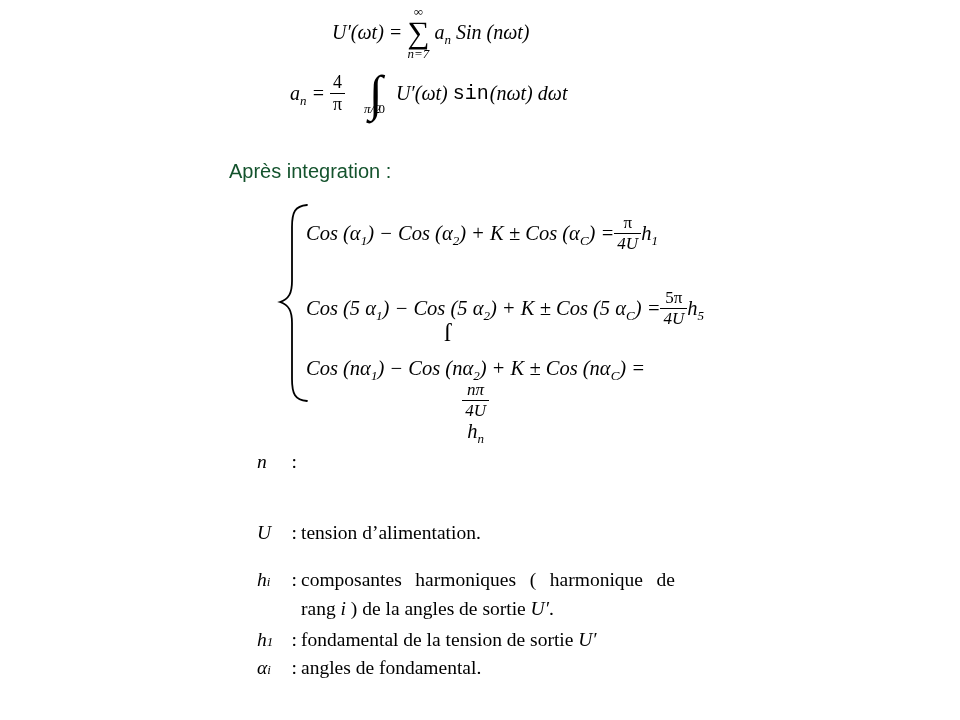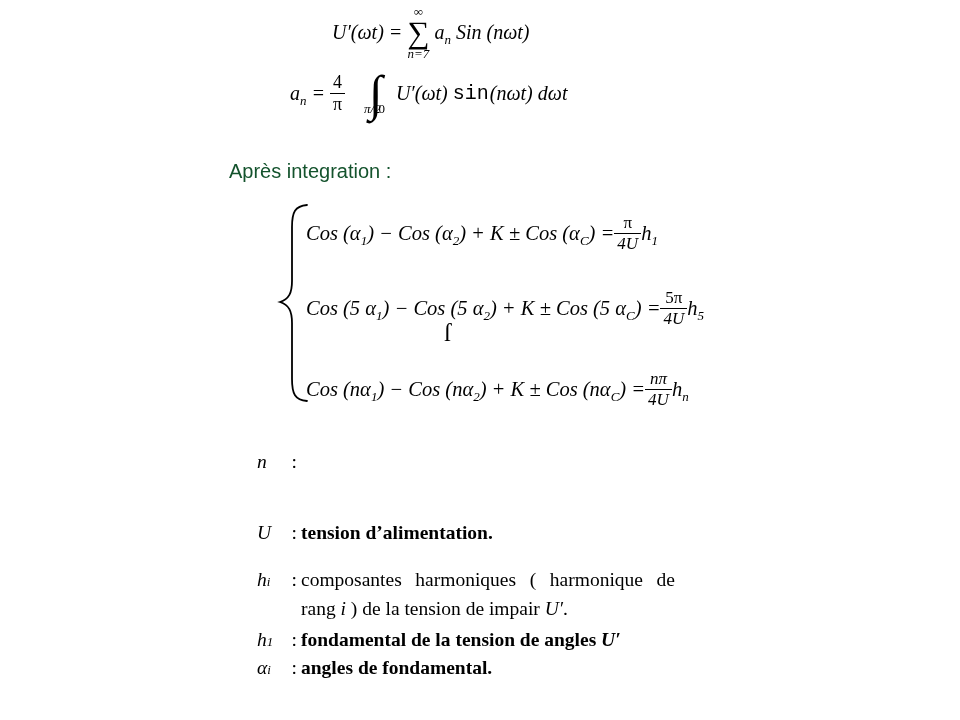--- a/index.html
+++ b/index.html
@@ -25,28 +25,28 @@
   .ilim.upper{transform:translateX(12px);}
   .ilim.lower{transform:translateX(-4px);font-style:normal;}
   
   .after-label{position:absolute;left:229px;top:160px;font-family:Liberation Sans, sans-serif;
                font-size:20px;color:#14532d;}
   
   .brace{position:absolute;left:276px;top:202px;}
   .eqrow{position:absolute;left:306px;display:flex;align-items:center;
          font-size:20.5px;font-style:italic;white-space:nowrap;height:46px;justify-content:space-between;}
   .eqrow .frac{font-size:17px;}
-  .r1{top:210px;} .r2{top:250px;margin-top:35px;} .r3{top:366px;}
+  .r1{top:210px;} .r2{top:250px;margin-top:35px;} .r3{top:357px;flex-direction:column;}
   .cont-mark{position:absolute;left:444px;top:320px;font-size:25px;line-height:1;}
   
   .def{position:absolute;left:257px;display:flex;font-size:19.5px;line-height:1.5;}
   .def .term{flex:0 0 44px;display:flex;align-items:baseline;font-style:italic;}
   .def .term .colon{margin-left:auto;padding-right:4px;font-style:normal;}
   .def .body{width:380px;text-align:justify;}
-  .def.single .body{width:auto;text-align:left;white-space:nowrap;font-weight:bold;}
+  .def.single .body{width:auto;text-align:left;white-space:nowrap;}
   .def-hi .body{width:374px;}
   .d-n{top:447px;} .d-u{top:518px;} .d-hi{top:565px;} .d-h1{top:625px;} .d-ai{top:653px;}
 </style>
 </head>
 <body>
 
 <div id="canvas">
 
   <div class="formula f1">
     <span class="it">U′(ωt)</span>
@@ -129,30 +129,30 @@
       </span>
     <span class="body">tension d’alimentation.</span>
   </div>
 
   <div class="def def-hi d-hi">
     <span class="term">
         <span>h</span>
         <sub>i</sub>
         <span class="colon">:</span>
       </span>
-    <span class="body"><span>composantes harmoniques ( harmonique de rang </span><span class="it">i</span><span> ) de la tension de impair </span><span class="it">U′</span><span>.</span></span>
+    <span class="body"><span>composantes harmoniques ( harmonique de rang </span><span class="it">i</span><span> ) de la angles de sortie </span><span class="it">U′</span><span>.</span></span>
   </div>
 
   <div class="def single d-h1">
     <span class="term">
         <span>h</span>
         <sub>1</sub>
         <span class="colon">:</span>
       </span>
-    <span class="body"><span>fondamental de la tension de angles </span><span class="it">U′</span></span>
+    <span class="body"><span>fondamental de la tension de sortie </span><span class="it">U′</span></span>
   </div>
 
   <div class="def single d-ai">
     <span class="term">
         <span>α</span>
         <sub>i</sub>
         <span class="colon">:</span>
       </span>
     <span class="body">angles de fondamental.</span>
   </div>

